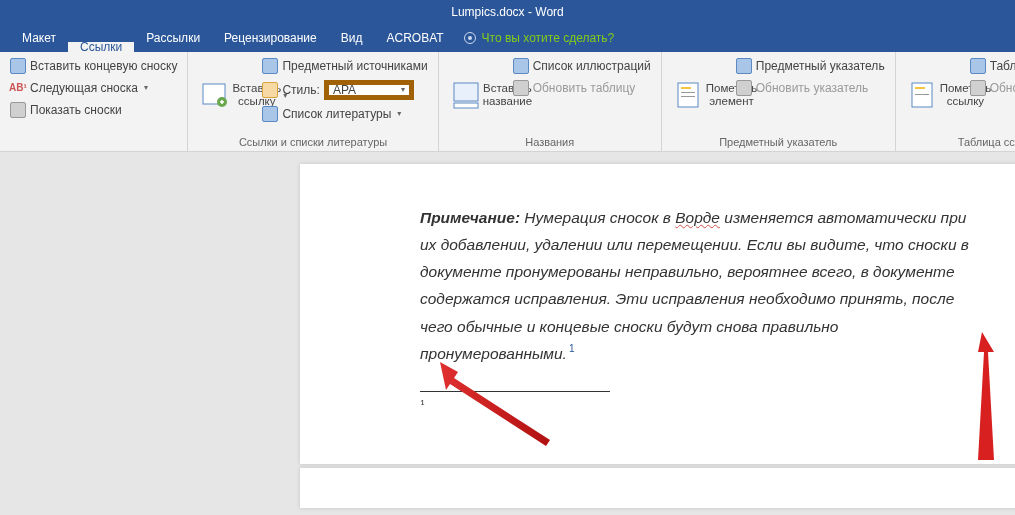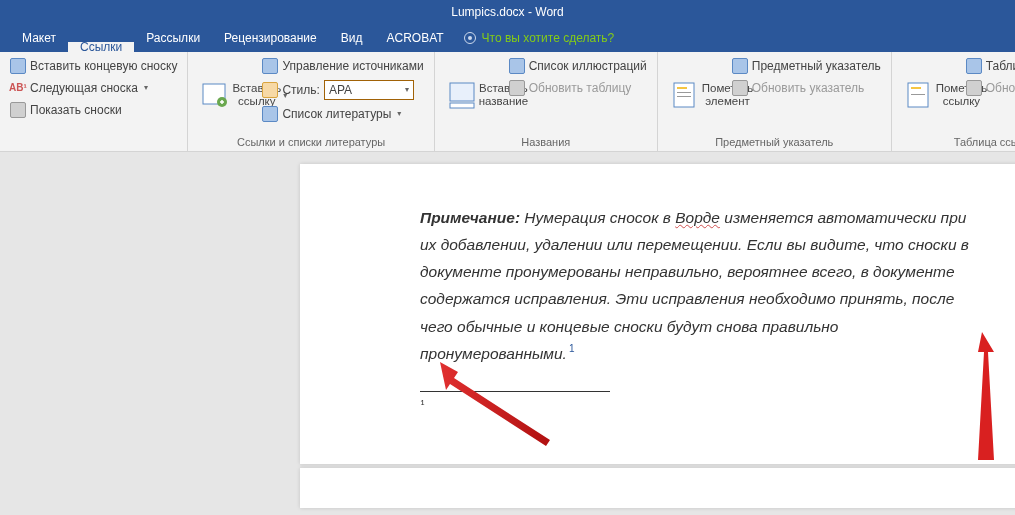--- a/index.html
+++ b/index.html
@@ -27,21 +27,21 @@
 .btn-sm.disabled { color: #9a9a9a; cursor: default; }
 .btn-sm .ico { width: 16px; height: 16px; display: inline-flex; align-items: center; justify-content: center; flex-shrink: 0; font-weight: bold; }
 .btn-sm .drop { font-size: 8px; color: #666; margin-left: 2px; }
 
 .btn-lg { display: flex; flex-direction: row; align-items: center; justify-content: flex-start; padding: 2px 6px; cursor: pointer; gap: 2px; width: 60px; }
 .btn-lg .ico-lg { width: 32px; height: 32px; display: flex; align-items: center; justify-content: center; }
 .btn-lg .lbl { font-size: 11.5px; color: #444; text-align: center; line-height: 13px; }
 .btn-lg .drop { font-size: 8px; color: #666; }
 
 .style-row { display: flex; align-items: center; gap: 4px; }
-.style-row .sel { border: 1px solid #a16207; background: #fff; height: 20px; width: 90px; padding: 0 4px; font-size: 12px; display: flex; align-items: center; justify-content: space-between; }
+.style-row .sel { border: 5px solid #a16207; background: #fff; height: 20px; width: 90px; padding: 0 4px; font-size: 12px; display: flex; align-items: center; justify-content: space-between; }
 
 
 .workspace { background: #e6e6e6; height: 363px; display: flex; position: relative; }
 .page { background: #fff; box-shadow: 0 0 4px rgba(0,0,0,0.15); margin-top: 6px; width: 720px; height: 300px; padding: 40px 40px 20px 120px; position: relative; }
 .page2 { background: #fff; box-shadow: 0 0 4px rgba(0,0,0,0.15); margin-top: 4px; width: 720px; height: 40px; }
 
 .doc-text { font-family: Calibri, sans-serif; font-size: 15.5px; font-style: italic; color: #333; line-height: 1.75; }
 .doc-text .bold { font-weight: bold; font-style: italic; }
 .doc-text .underline-red { text-decoration: underline wavy #d05050; text-decoration-thickness: 1px; }
 .doc-text sup.fn { font-size: 10px; color: #2b579a; vertical-align: super; font-style: normal; margin-left: 2px; }
@@ -117,21 +117,21 @@
             </svg>
         </span>
         <span class="lbl">Вставить ссылку</span>
         <span class="drop">▾</span>
       </div>
       <div class="vstack">
         <div class="btn-sm">
           <span class="ico">
               <span class="ic"></span>
             </span>
-          <span>Управление источниками</span>
+          <span>Предметный источниками</span>
         </div>
         <div class="btn-sm style-row">
           <span class="ico">
               <span class="ic orange"></span>
             </span>
           <span>Стиль:</span>
           <span class="sel">
             <span>APA</span>
             <span class="drop">▾</span>
           </span>

